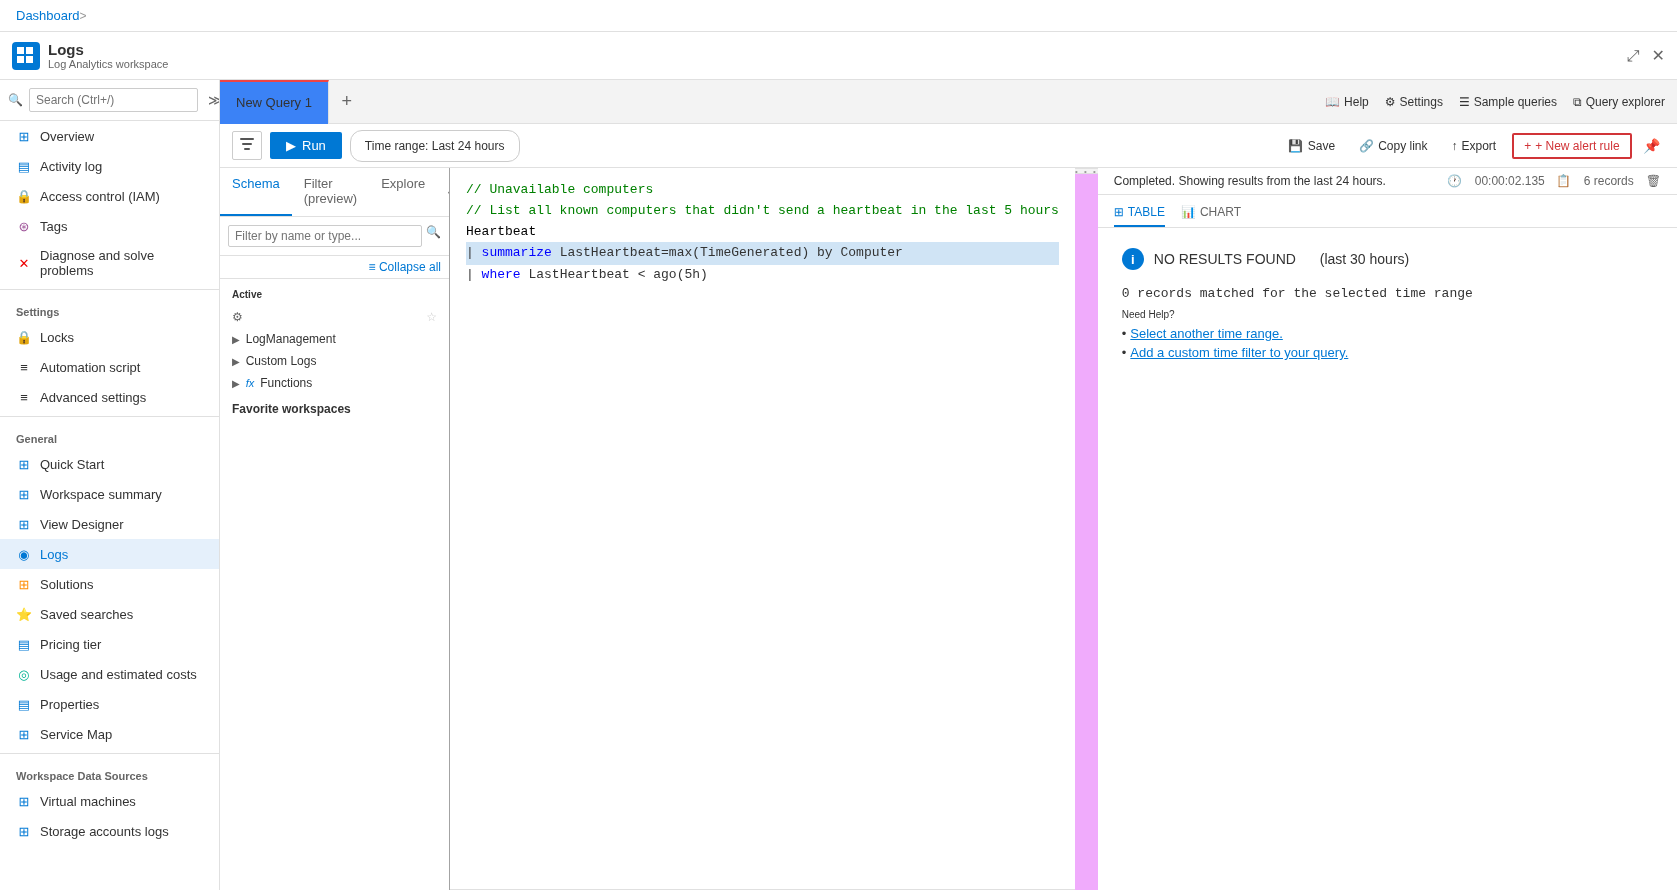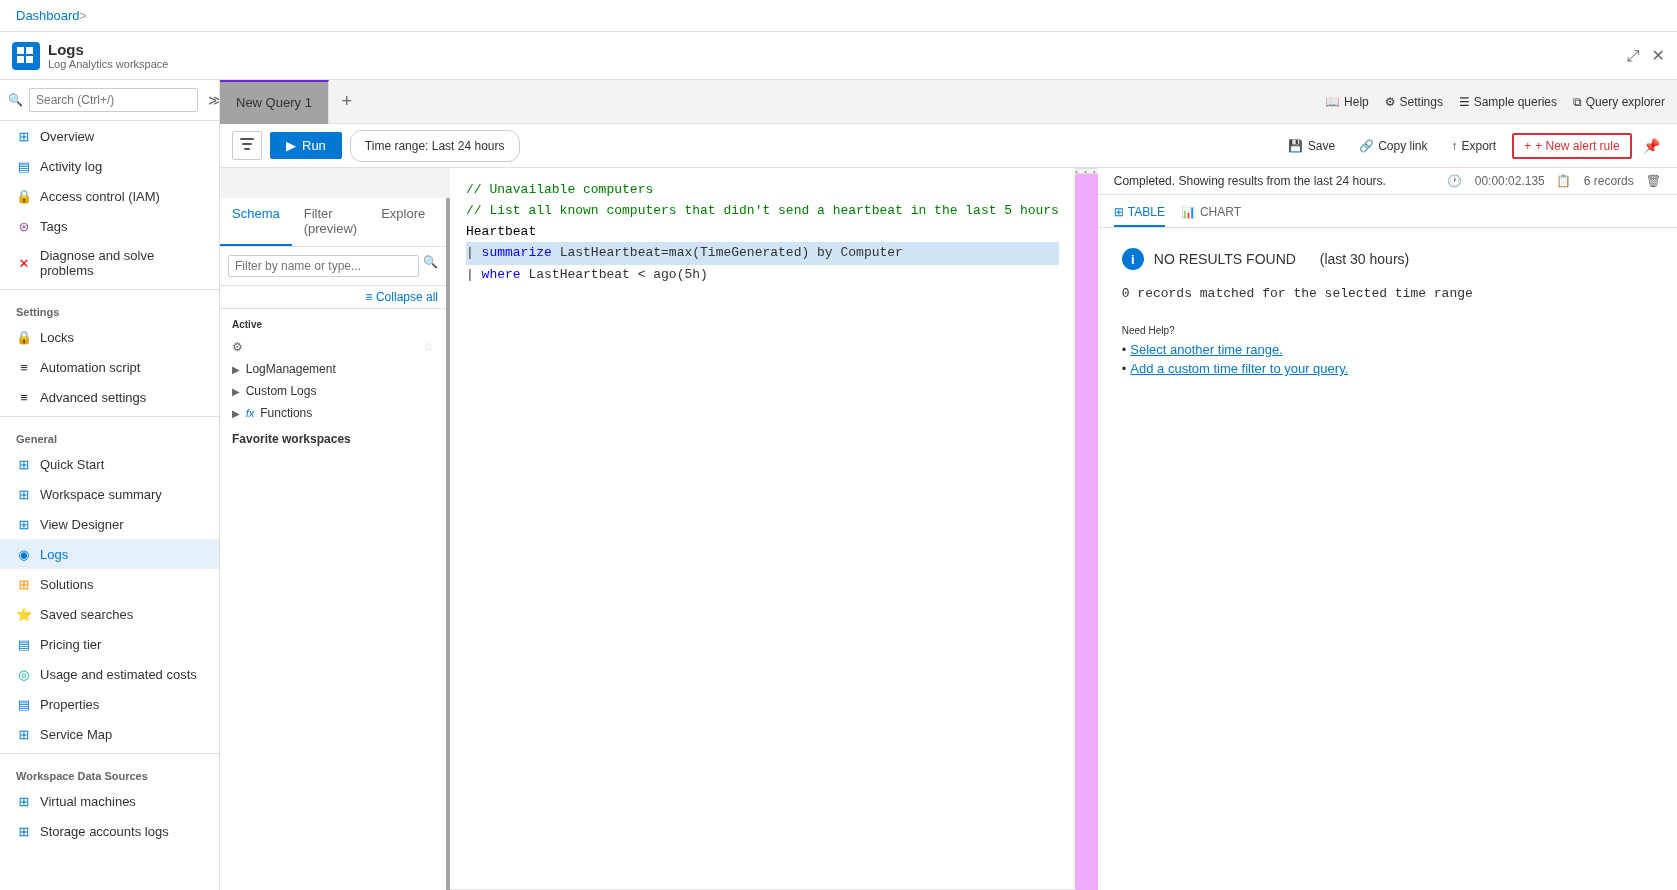--- a/index.html
+++ b/index.html
@@ -113,21 +113,21 @@
       gap: 6px;
       padding: 0 16px;
       height: 44px;
       background: #fff;
       border-right: 1px solid #e0e0e0;
       border-top: 2px solid transparent;
       cursor: pointer;
       font-size: 13px;
       color: #333;
     }
-    .tab.active { background: #a3a3a3; border-top: 2px solid #6d28d9; }
+    .tab.active { background: #3b82f6; border-top: 2px solid #ef4444; }
     .tab-add {
       display: flex; align-items: center; justify-content: center;
       width: 36px; height: 44px;
       cursor: pointer; font-size: 18px; color: #666;
     }
     .tab-bar-spacer { flex: 1; }
     .tab-bar-actions {
       display: flex; align-items: center; gap: 16px; padding-right: 12px; color: #333; font-size: 12px;
     }
     .tab-action-item {
@@ -210,26 +210,25 @@
     .query-body {
       flex: 1;
       display: flex;
       overflow: hidden;
     }
 
     
     .schema-panel {
       width: 230px;
       background: #fff;
-      border-right: 4px solid #a3a3a3;
+      border-right: 1px solid #a3a3a3;
       display: flex;
       flex-direction: column;
       flex-shrink: 0;
       overflow: hidden;
-      margin-top: 30px;
     }
     .schema-tabs {
       display: flex;
       border-bottom: 1px solid #e0e0e0;
       flex-shrink: 0;
     }
     .schema-tab {
       padding: 8px 12px;
       font-size: 13px;
       cursor: pointer;
@@ -365,21 +364,21 @@
     .info-icon {
       width: 22px; height: 22px; border-radius: 50%;
       background: #0078d4; color: white;
       display: flex; align-items: center; justify-content: center;
       font-size: 13px; font-weight: 700; flex-shrink: 0;
     }
     .no-results-msg {
       font-family: 'Consolas', 'Courier New', monospace;
       font-size: 13px;
       color: #333;
-      margin-bottom: 24px;
+      margin-bottom: 8px;
     }
     .need-help { font-size: 10px; color: #333; margin-bottom: 6px; font-weight: 500; }
     .help-link-item { display: flex; align-items: center; gap: 4px; margin-bottom: 4px; }
     .help-link { color: #0078d4; text-decoration: underline; cursor: pointer; font-size: 13px; }
     .bullet { color: #333; font-size: 13px; }
 
     
     ::-webkit-scrollbar { width: 6px; height: 6px; }
     ::-webkit-scrollbar-thumb { background: #ccc; border-radius: 3px; }
     ::-webkit-scrollbar-track { background: transparent; }

